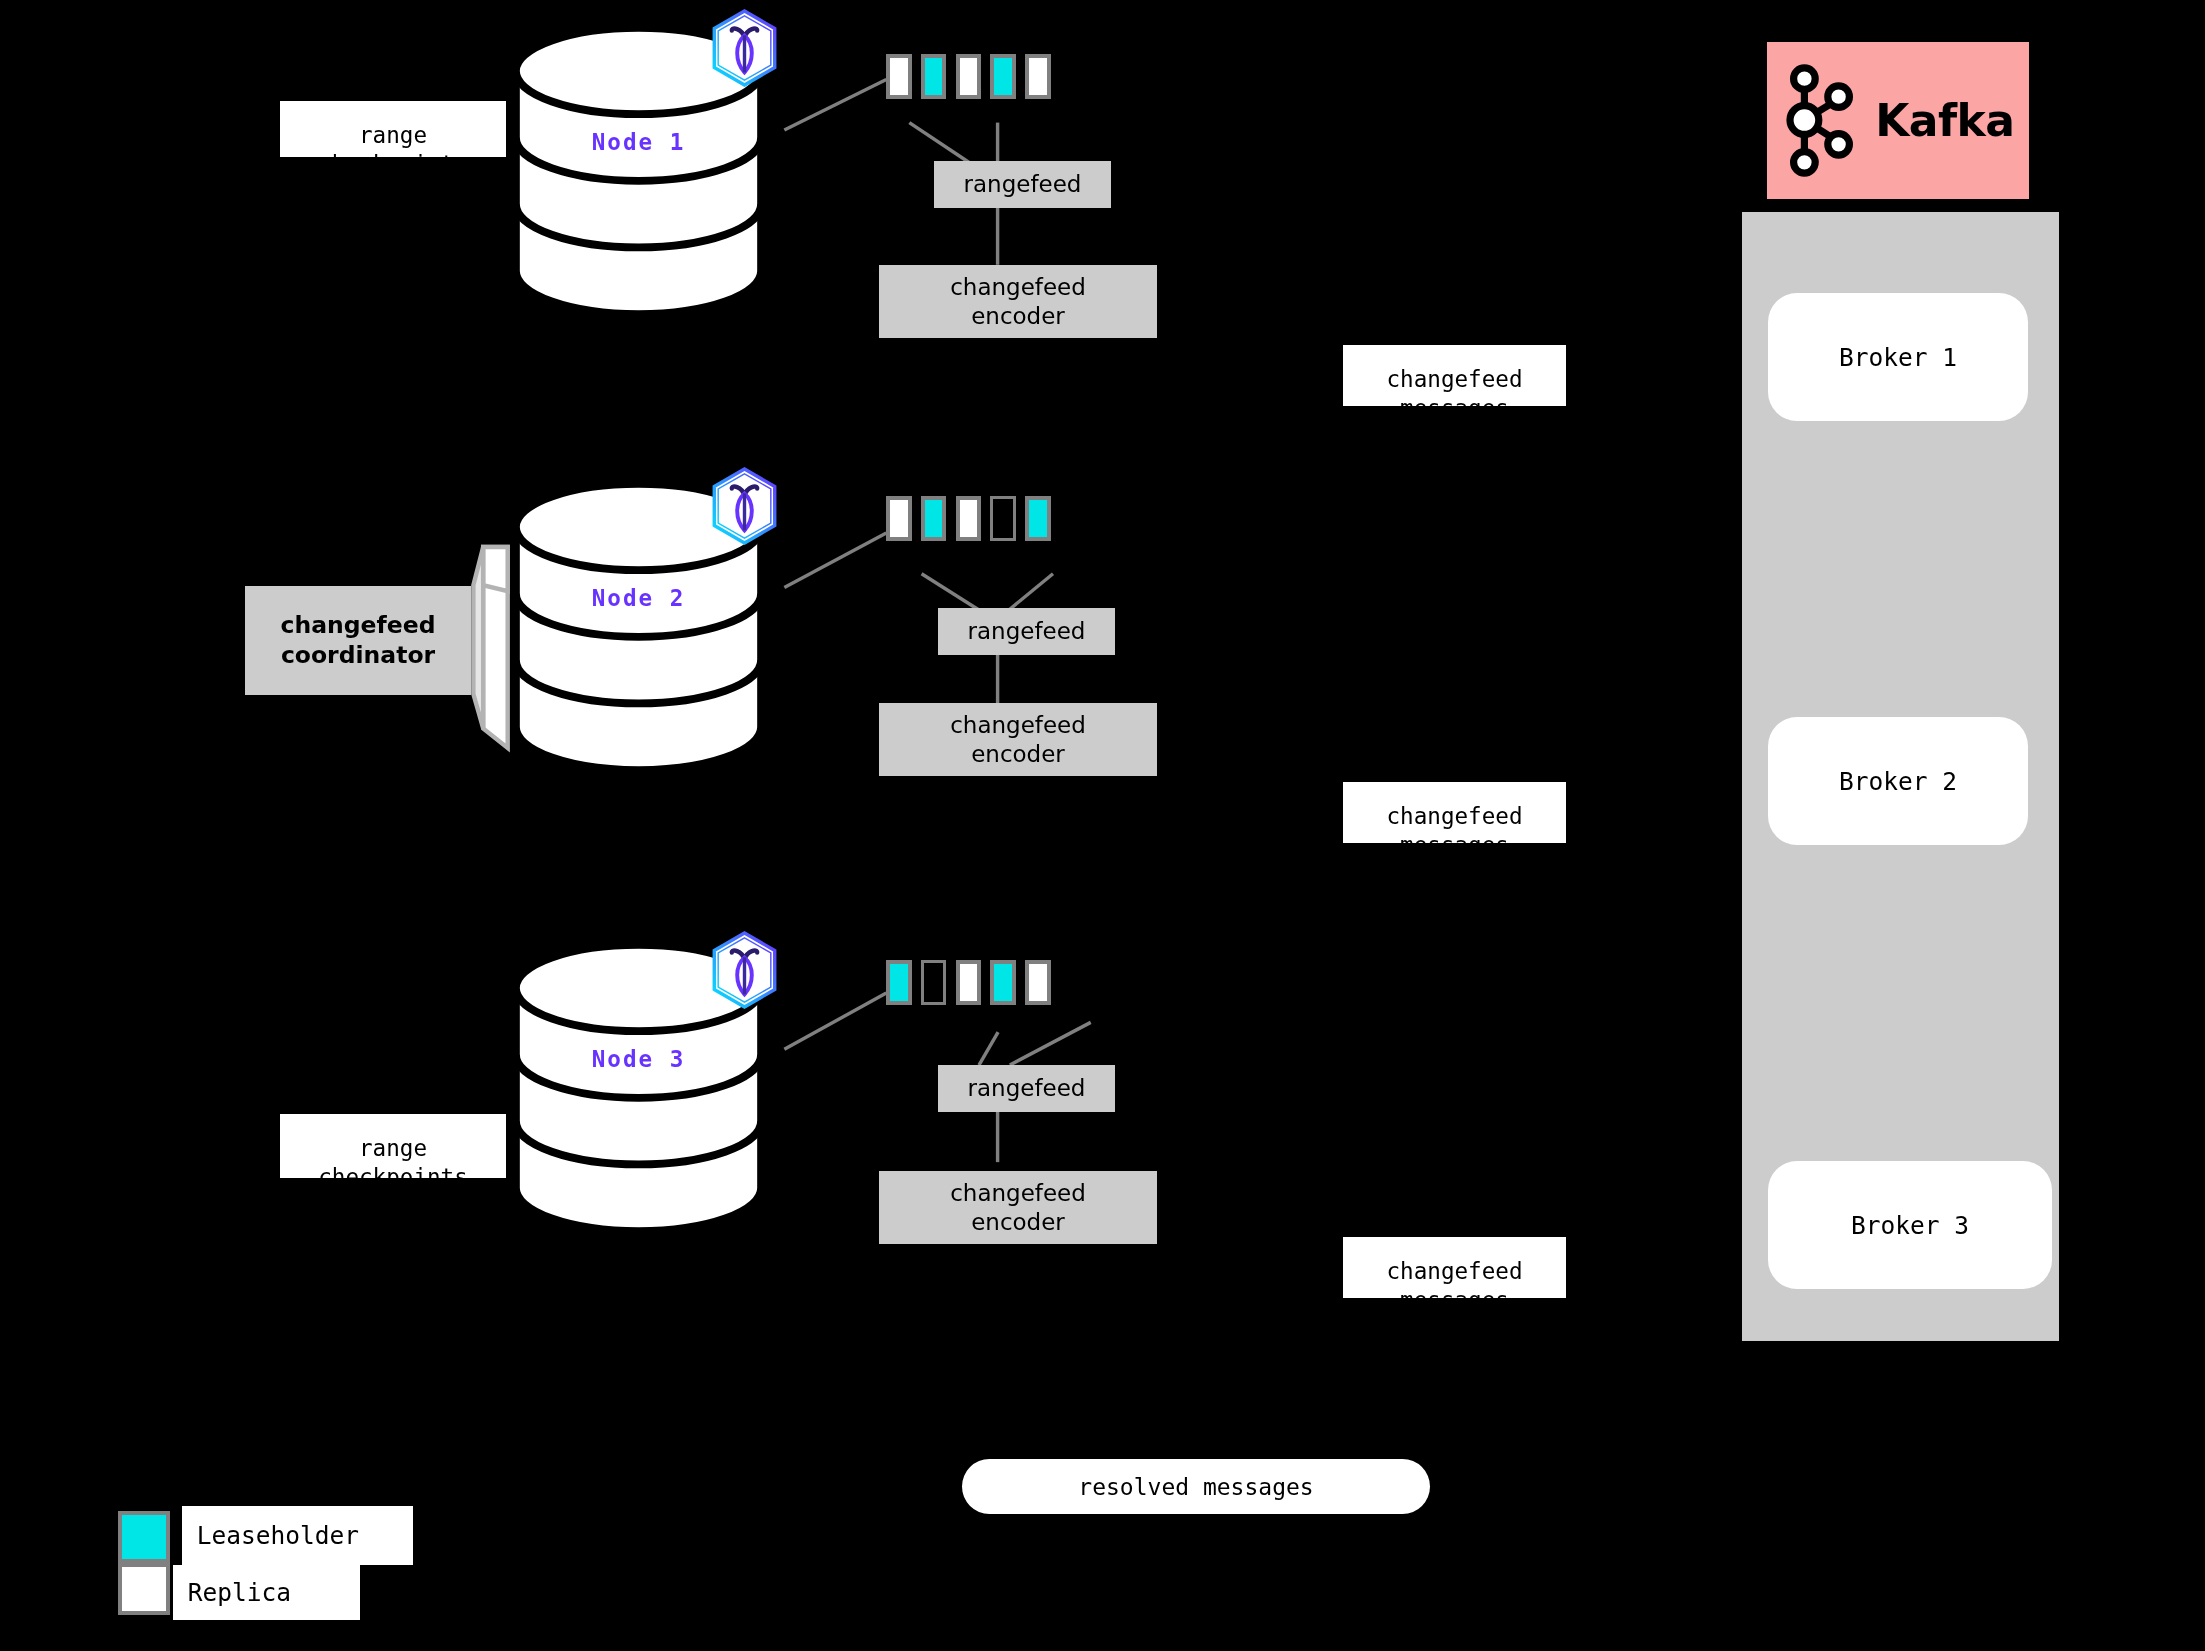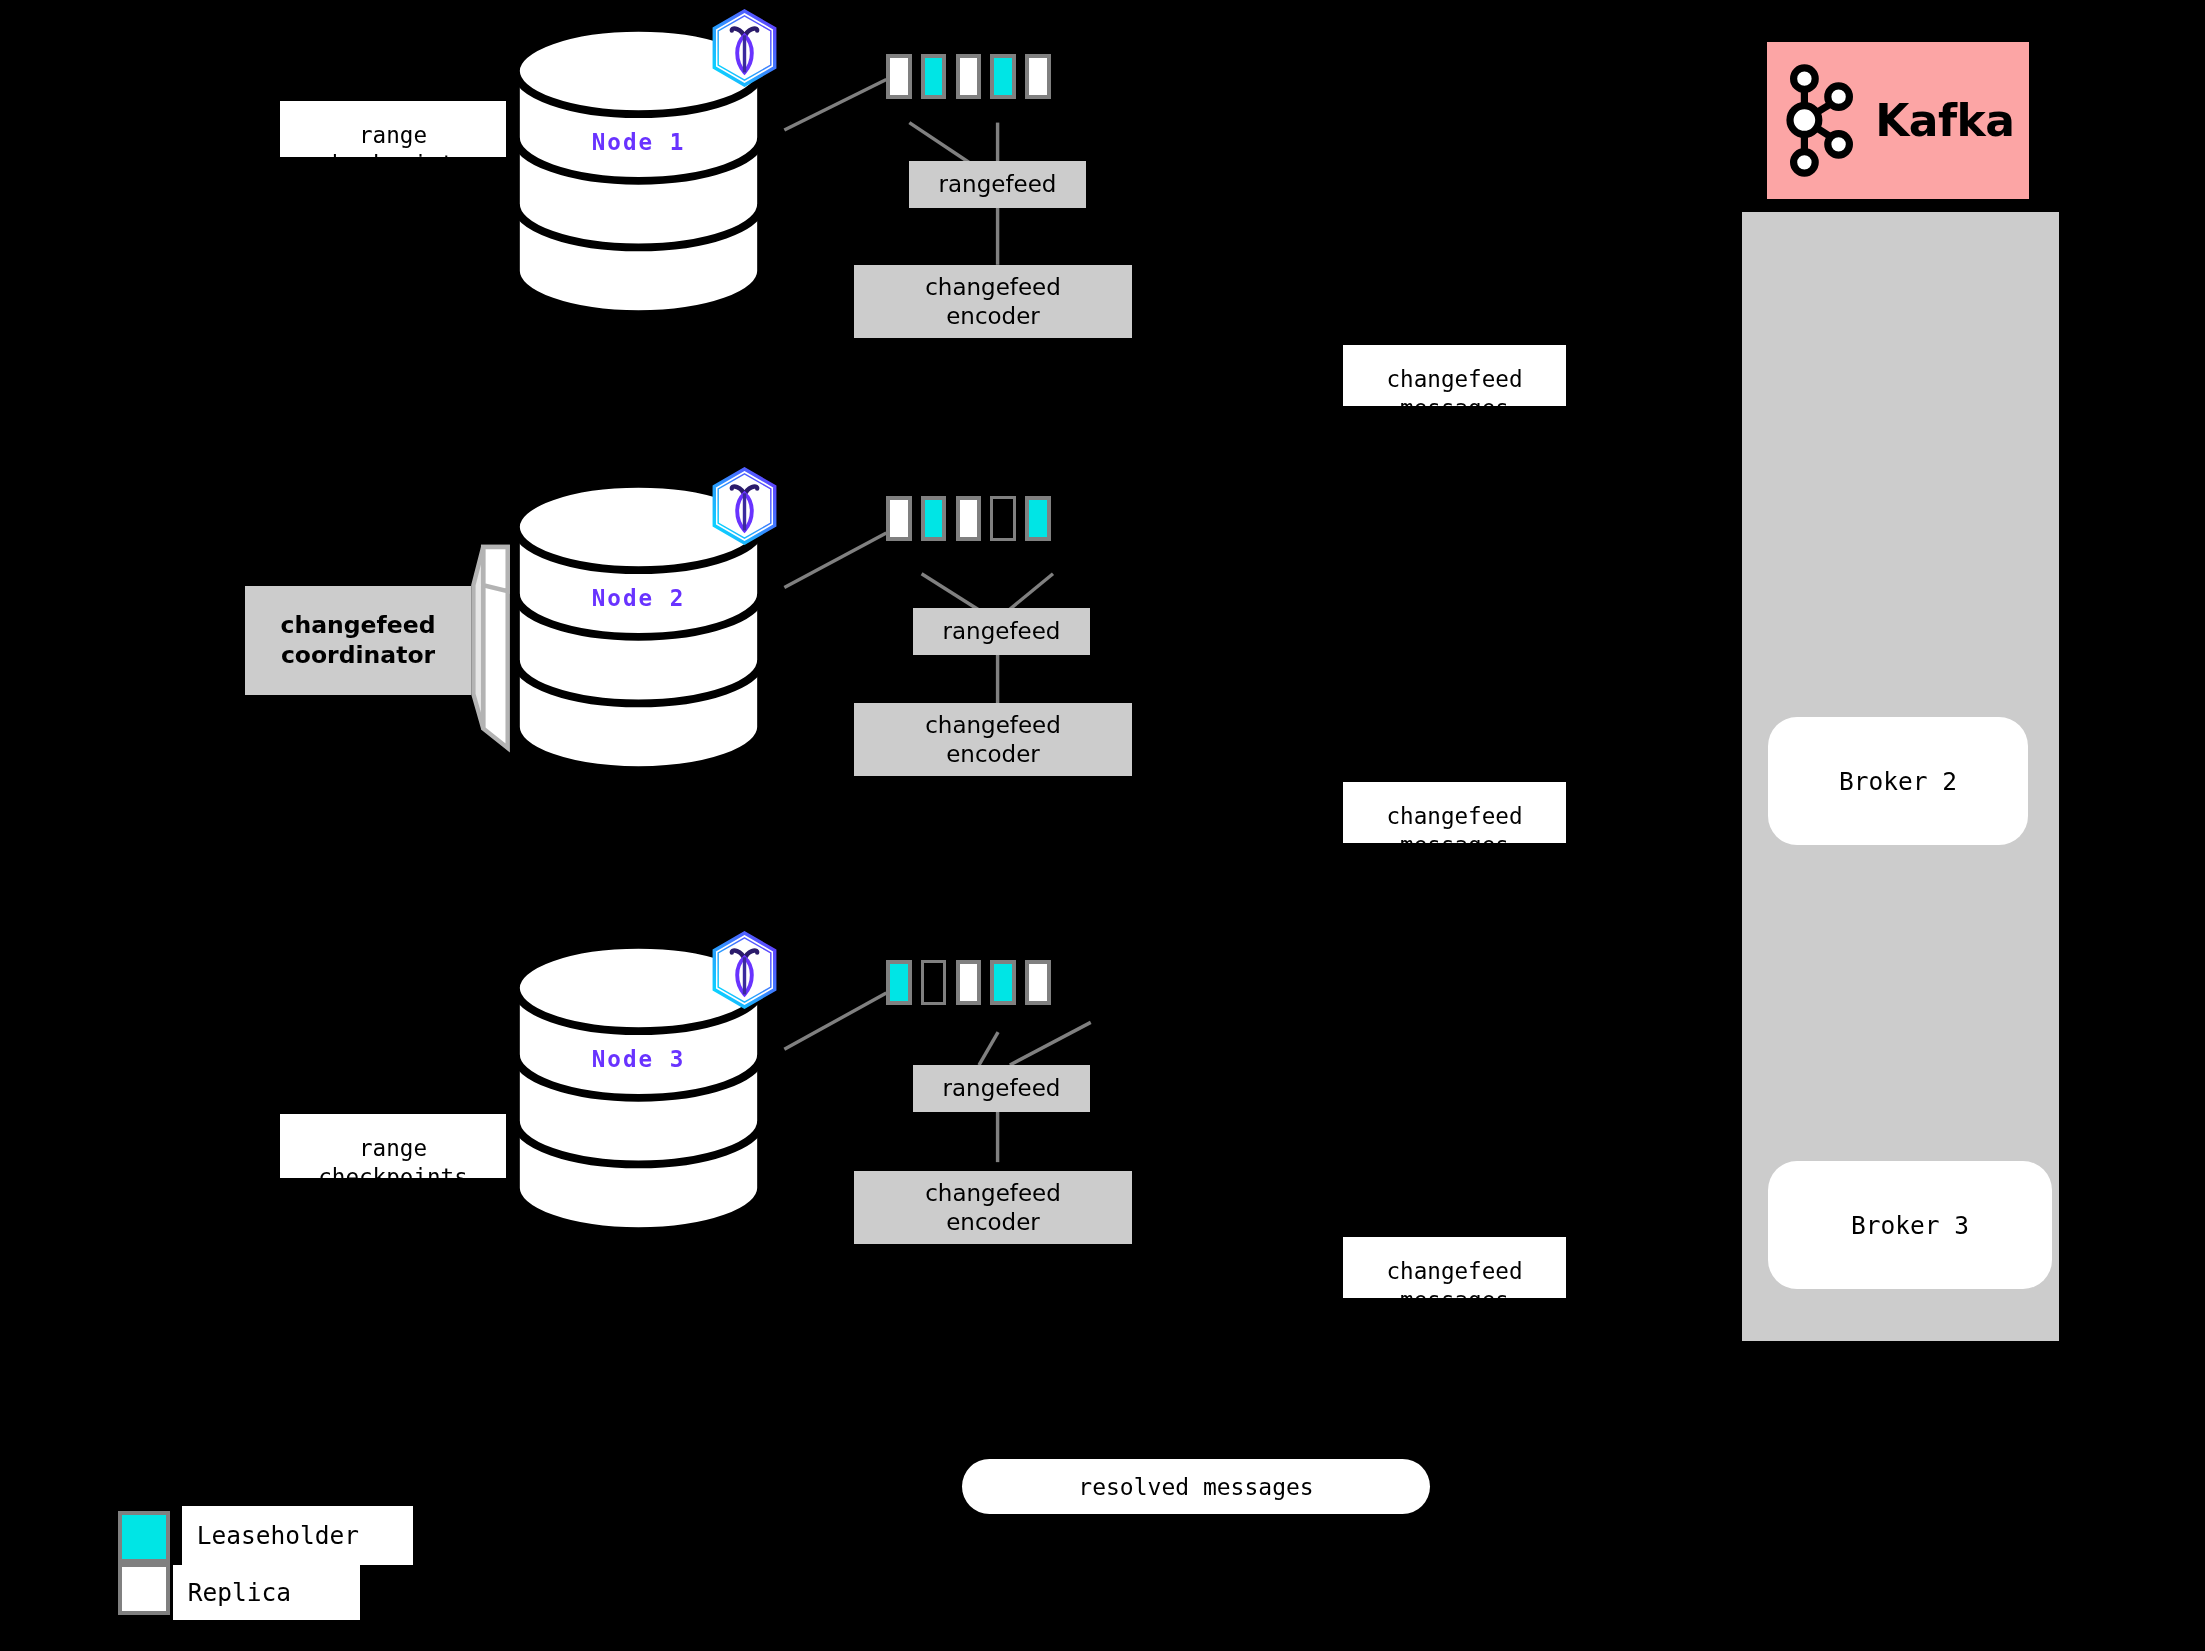--- a/index.html
+++ b/index.html
@@ -22,21 +22,21 @@
   .range-row{position:absolute;display:flex;gap:9.3px;}
   .range-box{width:25.5px;height:45px;border:4.4px solid #808080;box-sizing:border-box;}
   .range-box.leaseholder{background:#00e5e5;}
   .range-box.replica{background:#ffffff;}
   .range-box.empty{background:transparent;border-width:3.4px;}
 
   
   .gbox{position:absolute;background:#cccccc;color:#000;
         display:flex;align-items:center;justify-content:center;
         text-align:center;line-height:1.22;
-        font-family:"DejaVu Sans", sans-serif;font-size:23px;}
+        font-family:"DejaVu Sans", sans-serif;font-size:23px;margin-left:25px;}
 
   
   .wbox{position:absolute;background:#ffffff;color:#000;
         text-align:center;line-height:1.30;
         font-family:"DejaVu Sans Mono", monospace;font-size:22.6px;
         padding-top:20px;box-sizing:border-box;}
   .wbox .l2{display:block;}
 
   
   .coord-wrap{position:absolute;}
@@ -288,20 +288,23 @@
         <circle cx="26" cy="109" r="12"></circle>
         <circle cx="64" cy="36" r="12"></circle>
         <circle cx="64" cy="89" r="12"></circle>
       </g>
     </svg>
     <span class="kafka-word">Kafka</span>
   </div>
 
   <div class="kafka-cluster" style="left:1742px;top:212px;width:317px;height:1129px;"></div>
 
+  <div class="broker" style="left:1768px;top:293px;width:260px;height:128px;">
+    <span>Broker 1</span>
+  </div>
   <div class="broker" style="left:1768px;top:717px;width:260px;height:128px;">
     <span>Broker 2</span>
   </div>
   <div class="broker" style="left:1768px;top:1161px;width:284px;height:128px;">
     <span>Broker 3</span>
   </div>
 
   <div class="pill" style="left:962px;top:1459px;width:468px;height:55px;">
     <span>resolved messages</span>
   </div>

